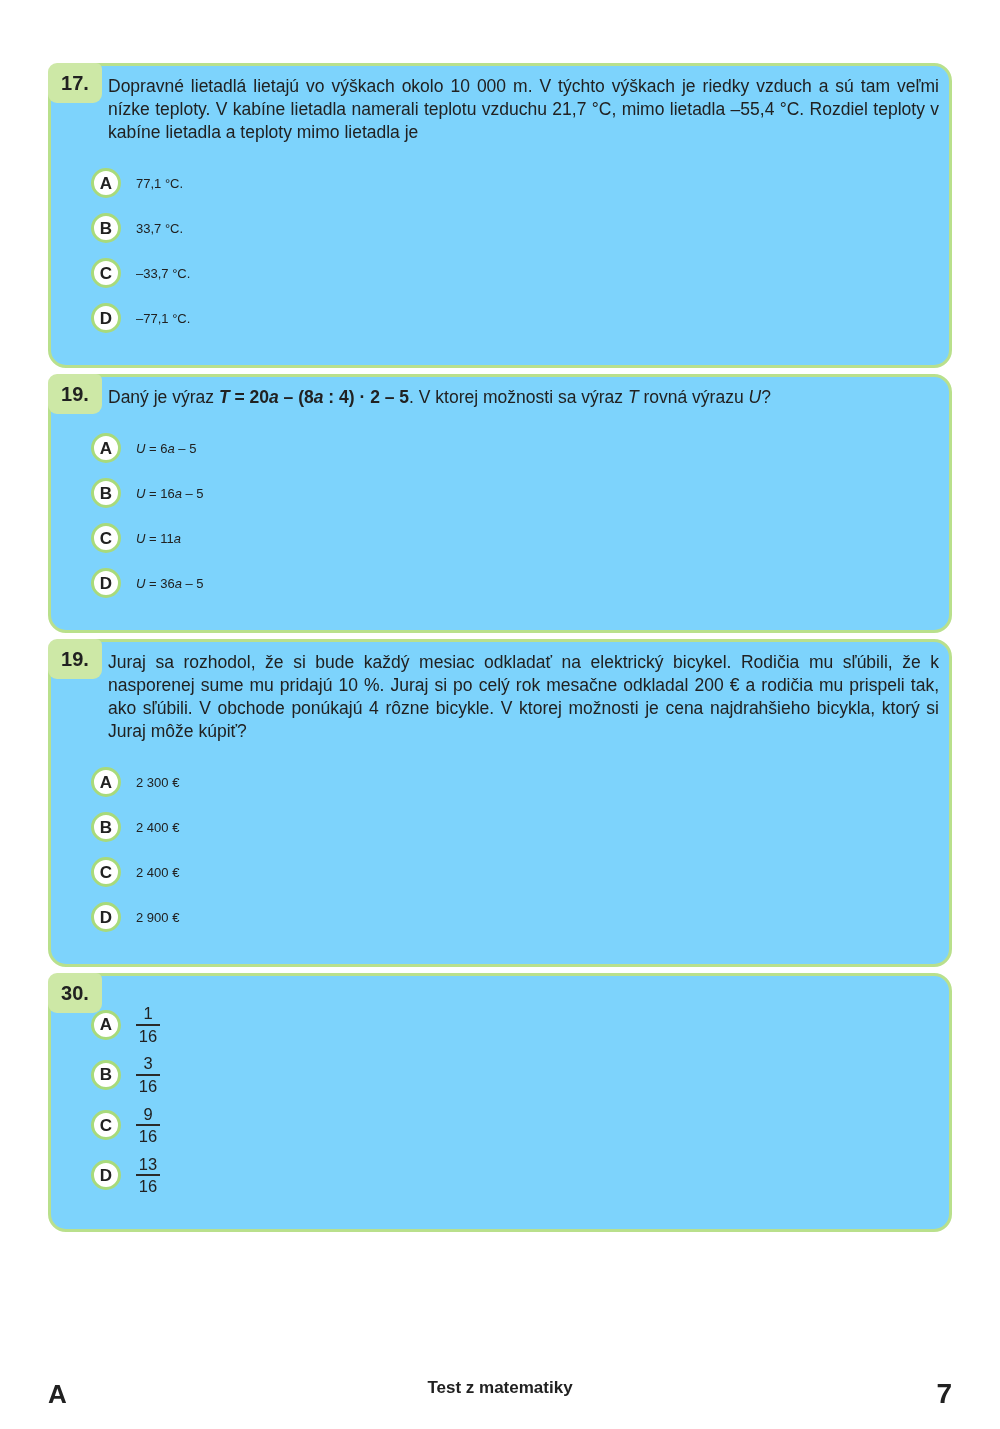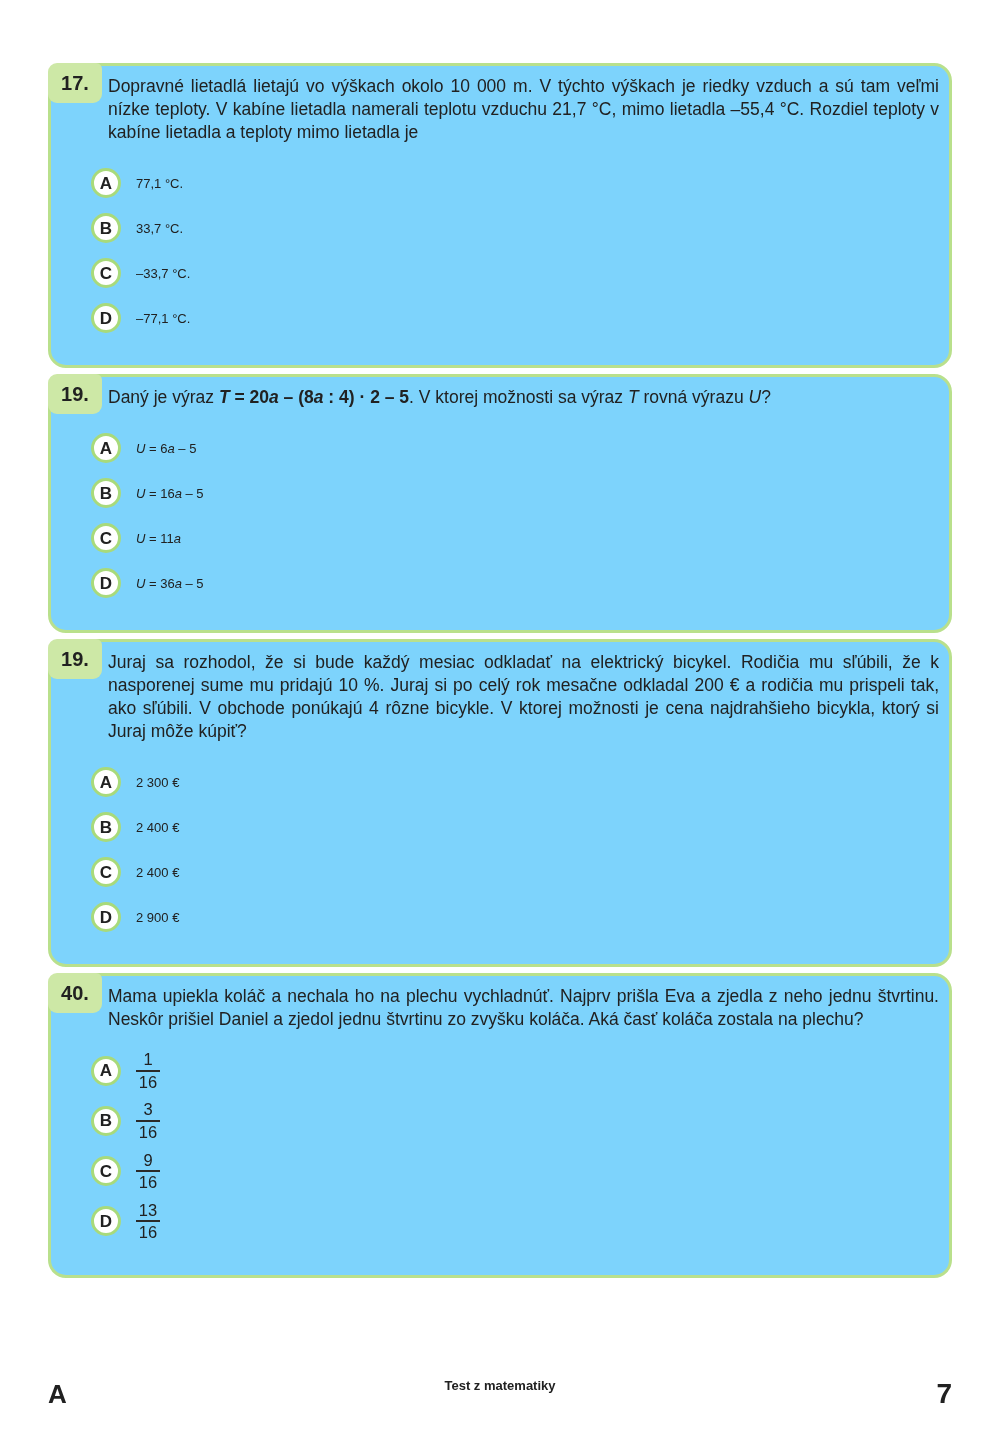--- a/index.html
+++ b/index.html
@@ -42,21 +42,21 @@
   .expr{font-weight:bold;}
   .fraction{display:inline-flex;flex-direction:column;align-items:center;font-size:16.5px;line-height:1.25;}
   .frac-num{padding:0 2px;}
   .frac-bar{width:100%;min-width:24px;height:0;border-bottom:2px solid #2a2a2a;}
   .frac-den{padding:0 2px;}
   .footer{
     position:absolute;left:48px;right:48px;top:1378px;
     display:flex;align-items:baseline;justify-content:space-between;
   }
   .footer-form{font-weight:bold;font-size:26px;}
-  .footer-title{font-weight:bold;font-size:13px;position:absolute;left:50%;transform:translateX(-50%);}
+  .footer-title{font-weight:bold;font-size:17px;position:absolute;left:50%;transform:translateX(-50%);}
   .footer-page{font-weight:bold;font-size:28px;}
 </style>
 </head>
 <body>
 
 <div class="content">
 
   <section class="question-box">
     <div class="badge">
       <span>17.</span>
@@ -157,24 +157,23 @@
               <span>D</span>
             </span>
           <span class="opt-text">2 900 €</span>
         </div>
       </div>
     </div>
   </section>
 
   <section class="question-box">
     <div class="badge">
-      <span>40.</span>
-    </div>
-    <div class="q-body">
-      <p class="q-text">Mama upiekla koláč a nechala ho na plechu vychladnúť. Najprv prišla Eva a zjedla z neho jednu štvrtinu. Neskôr prišiel Daniel a zjedol jednu štvrtinu zo zvyšku koláča. Aká časť koláča zostala na plechu?</p>
+      <span>30.</span>
+    </div>
+    <div class="q-body">
       <div class="options fractions">
         <div class="option">
           <span class="circle">
               <span>A</span>
             </span>
           <span class="fraction">
             <span class="frac-num">1</span>
             <span class="frac-bar"></span>
             <span class="frac-den">16</span>
           </span>

